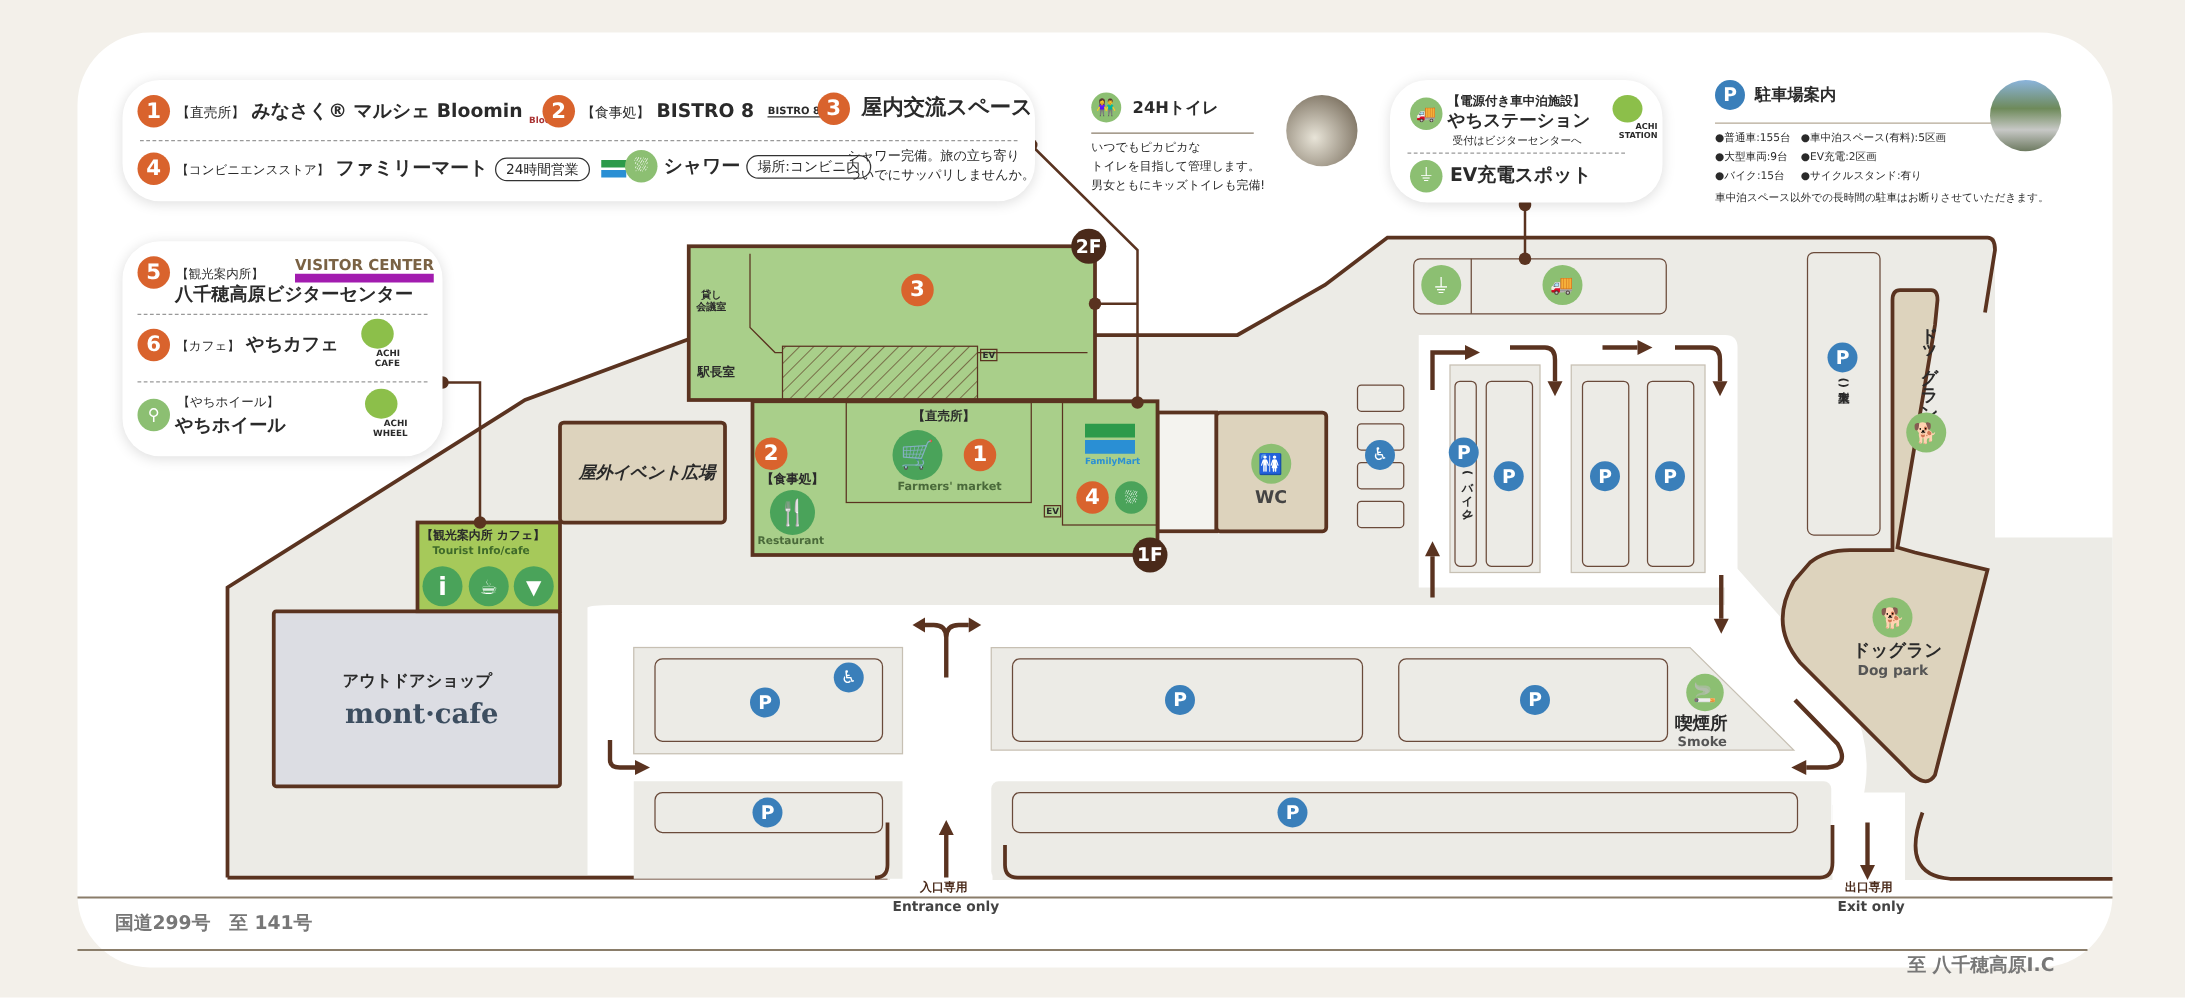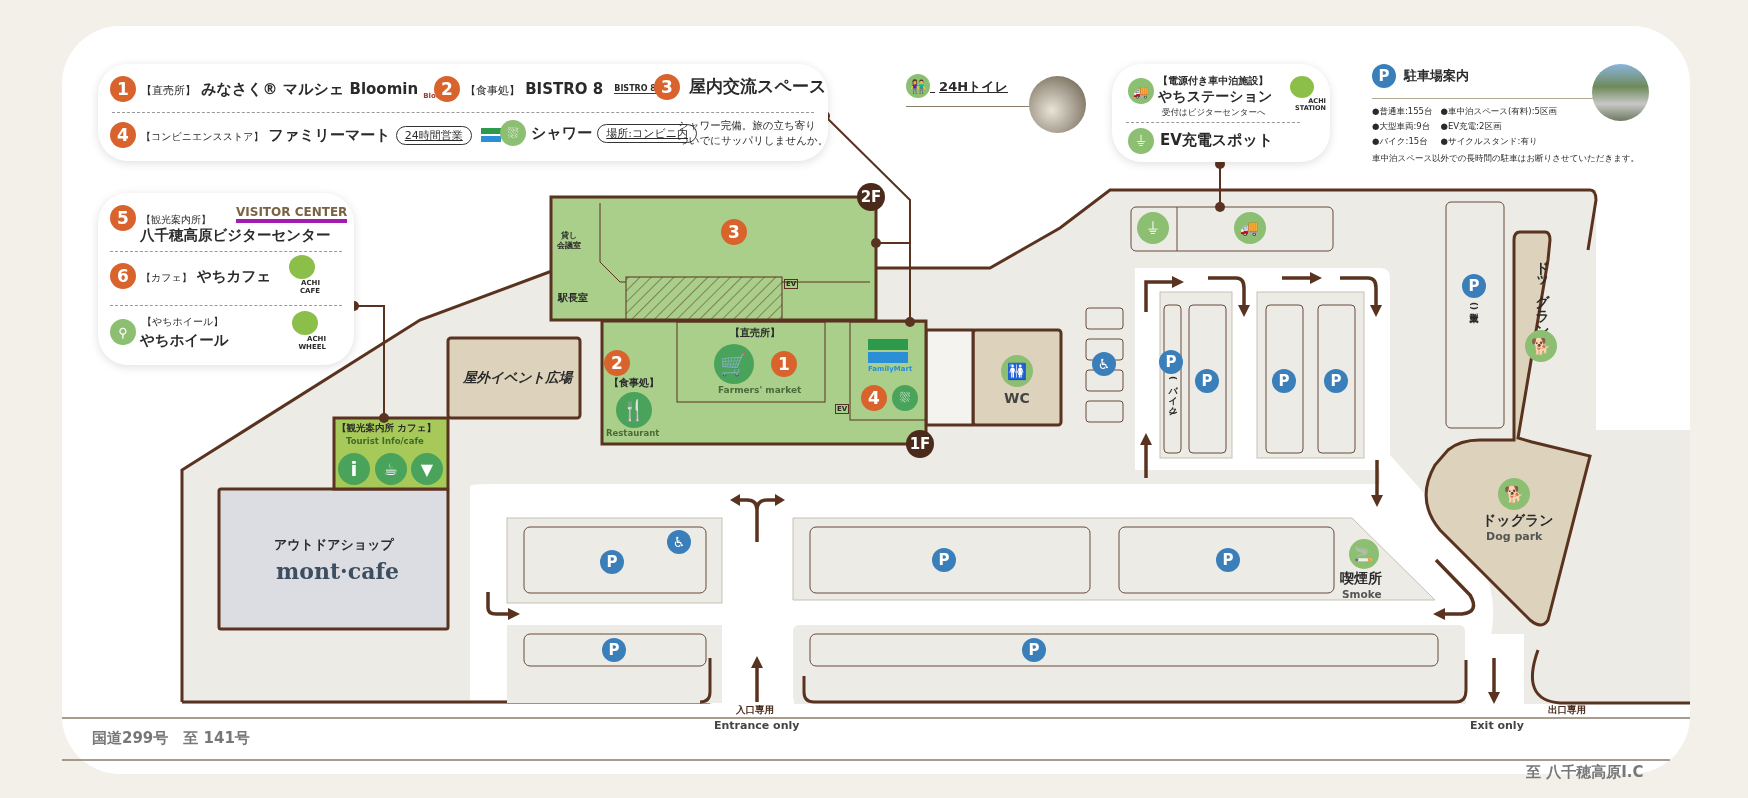--- a/index.html
+++ b/index.html
@@ -4,21 +4,21 @@
 <style>
   html,body{margin:0;padding:0;}
   body{width:1748px;height:798px;background:#f3f0ea;font-family:"DejaVu Sans","Liberation Sans",sans-serif;position:relative;overflow:hidden;color:#2a2a2a;}
   .card{position:absolute;left:62px;top:26px;width:1628px;height:748px;background:#fff;border-radius:58px;overflow:hidden;}
   svg#map{position:absolute;left:0;top:0;}
   .abs{position:absolute;}
   .panel{position:absolute;background:#fff;border-radius:30px;box-shadow:0 2px 10px rgba(0,0,0,0.13);}
   .num{display:inline-flex;align-items:center;justify-content:center;width:26px;height:26px;border-radius:50%;background:#d9632d;color:#fff;font-weight:bold;font-size:17px;font-family:"DejaVu Sans",sans-serif;vertical-align:middle;}
   .gcirc{display:inline-flex;align-items:center;justify-content:center;border-radius:50%;background:#8cbf72;color:#fff;vertical-align:middle;}
   .bcirc{display:inline-flex;align-items:center;justify-content:center;border-radius:50%;background:#3a7fba;color:#fff;font-weight:bold;font-family:"DejaVu Sans",sans-serif;}
-  .pill{display:inline-block;border:1.5px solid #333;border-radius:12px;padding:1px 8px;font-size:11px;vertical-align:middle;text-decoration:underline;}
+  .pill{display:inline-block;border:1.5px solid #333;border-radius:12px;padding:1px 8px;font-size:11px;vertical-align:middle;}
   .dashed{border-top:1px dashed #999;}
   .t{position:absolute;white-space:nowrap;}
 </style>
 </head>
 <body>
 
 <div class="card"></div>
 
 <svg id="map" width="1748" height="798">
 
@@ -166,21 +166,21 @@
     <div>シャワー完備。旅の立ち寄り</div>
     <div>ついでにサッパリしませんか。</div>
   </div>
 </div>
 
 <div class="panel" style="left:98px;top:193px;width:256px;height:172px;">
   <div class="t" style="left:12px;top:12px;">
     <span class="num">5</span>
     <span style="font-size:10px;">【観光案内所】</span>
   </div>
-  <div class="t" style="left:138px;top:12px;font-size:12px;font-weight:bold;color:#7a6244;border-bottom:4px solid #a21caf;">VISITOR CENTER</div>
+  <div class="t" style="left:138px;top:12px;font-size:12px;font-weight:bold;color:#7a6244;border-bottom:7px solid #a21caf;">VISITOR CENTER</div>
   <div class="t" style="left:42px;top:33px;font-size:14.5px;font-weight:bold;">八千穂高原ビジターセンター</div>
   <div class="dashed abs" style="left:12px;right:12px;top:58px;"></div>
   <div class="t" style="left:12px;top:70px;">
     <span class="num">6</span>
     <span style="font-size:10px;">【カフェ】</span>
     <span style="font-size:14.5px;font-weight:bold;">やちカフェ</span>
   </div>
   <div class="abs" style="left:186px;top:62px;width:36px;height:44px;">
     <div style="width:26px;height:24px;border-radius:50%;background:#8cbf4a;margin:0 auto;"></div>
     <div style="font-size:7px;font-weight:bold;text-align:right;line-height:8px;">ACHI</div>
@@ -192,24 +192,29 @@
   </div>
   <div class="t" style="left:44px;top:122px;font-size:10px;">【やちホイール】</div>
   <div class="t" style="left:42px;top:138px;font-size:14.5px;font-weight:bold;">やちホイール</div>
   <div class="abs" style="left:186px;top:118px;width:42px;height:46px;">
     <div style="width:26px;height:24px;border-radius:50%;background:#8cbf4a;margin:0 auto;"></div>
     <div style="font-size:7px;font-weight:bold;text-align:right;line-height:8px;">ACHI</div>
     <div style="font-size:7px;font-weight:bold;text-align:right;line-height:8px;">WHEEL</div>
   </div>
 </div>
 
-<div class="abs" style="left:906px;top:74px;width:180px;text-decoration:underline;">
+<div class="abs" style="left:873px;top:74px;width:180px;">
   <span class="gcirc" style="width:24px;height:24px;font-size:13px;">👫</span>
   <span style="font-size:13px;font-weight:bold;margin-left:4px;">24Hトイレ</span>
   <div style="border-top:1.5px solid #8a7d6a;margin-top:8px;width:130px;"></div>
+  <div style="font-size:9.5px;line-height:15px;margin-top:4px;">
+    <div>いつでもピカピカな</div>
+    <div>トイレを目指して管理します。</div>
+    <div>男女ともにキッズトイレも完備!</div>
+  </div>
 </div>
 <div class="abs" style="left:1029px;top:76px;width:57px;height:57px;border-radius:50%;background:radial-gradient(circle at 40% 60%,#e8e4d8,#8a8070 70%,#5a5040);"></div>
 
 <div class="panel" style="left:1112px;top:64px;width:218px;height:98px;">
   <span class="abs gcirc" style="left:16px;top:14px;width:26px;height:26px;font-size:13px;">🚚</span>
   <div class="t" style="left:46px;top:10px;font-size:10px;font-weight:bold;">【電源付き車中泊施設】</div>
   <div class="t" style="left:46px;top:24px;font-size:14px;font-weight:bold;">やちステーション</div>
   <div class="t" style="left:50px;top:43px;font-size:8.5px;">受付はビジターセンターへ</div>
   <div class="abs" style="left:170px;top:12px;width:44px;height:40px;">
     <div style="width:24px;height:22px;border-radius:50%;background:#8cbf4a;margin-left:8px;"></div>
@@ -308,17 +313,17 @@
 <div class="t" style="left:1342px;top:588px;font-size:10.5px;font-weight:bold;color:#555;">Smoke</div>
 
 <div class="t" style="left:1534px;top:252px;font-size:14px;font-weight:bold;writing-mode:vertical-rl;">ドッグラン</div>
 <span class="abs gcirc" style="left:1525px;top:330px;width:32px;height:32px;font-size:16px;">🐕</span>
 <span class="abs gcirc" style="left:1498px;top:478px;width:32px;height:32px;font-size:16px;">🐕</span>
 <div class="t" style="left:1482px;top:512px;font-size:14px;font-weight:bold;">ドッグラン</div>
 <div class="t" style="left:1486px;top:530px;font-size:11px;font-weight:bold;color:#555;">Dog park</div>
 
 <div class="t" style="left:736px;top:704px;font-size:9.5px;font-weight:bold;color:#4a2a1a;">入口専用</div>
 <div class="t" style="left:714px;top:719px;font-size:11px;font-weight:bold;color:#444;">Entrance only</div>
-<div class="t" style="left:1548px;top:704px;font-size:9.5px;font-weight:bold;color:#4a2a1a;">出口専用</div>
+<div class="t" style="left:1476px;top:704px;font-size:9.5px;font-weight:bold;color:#4a2a1a;">出口専用</div>
 <div class="t" style="left:1470px;top:719px;font-size:11px;font-weight:bold;color:#444;">Exit only</div>
 
 <div class="t" style="left:92px;top:729px;font-size:15px;font-weight:bold;color:#777;">国道299号　至 141号</div>
 <div class="t" style="left:1526px;top:729px;font-size:15px;font-weight:bold;color:#777;margin-top:34px;">至 八千穂高原I.C</div>
 
 </body></html>

